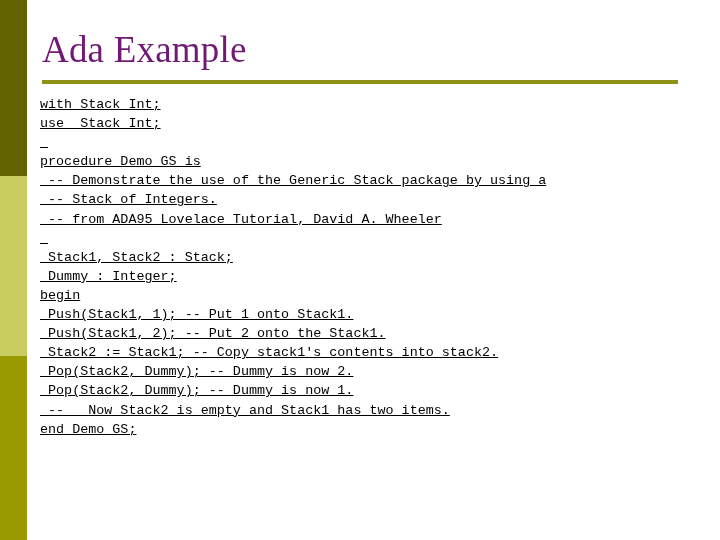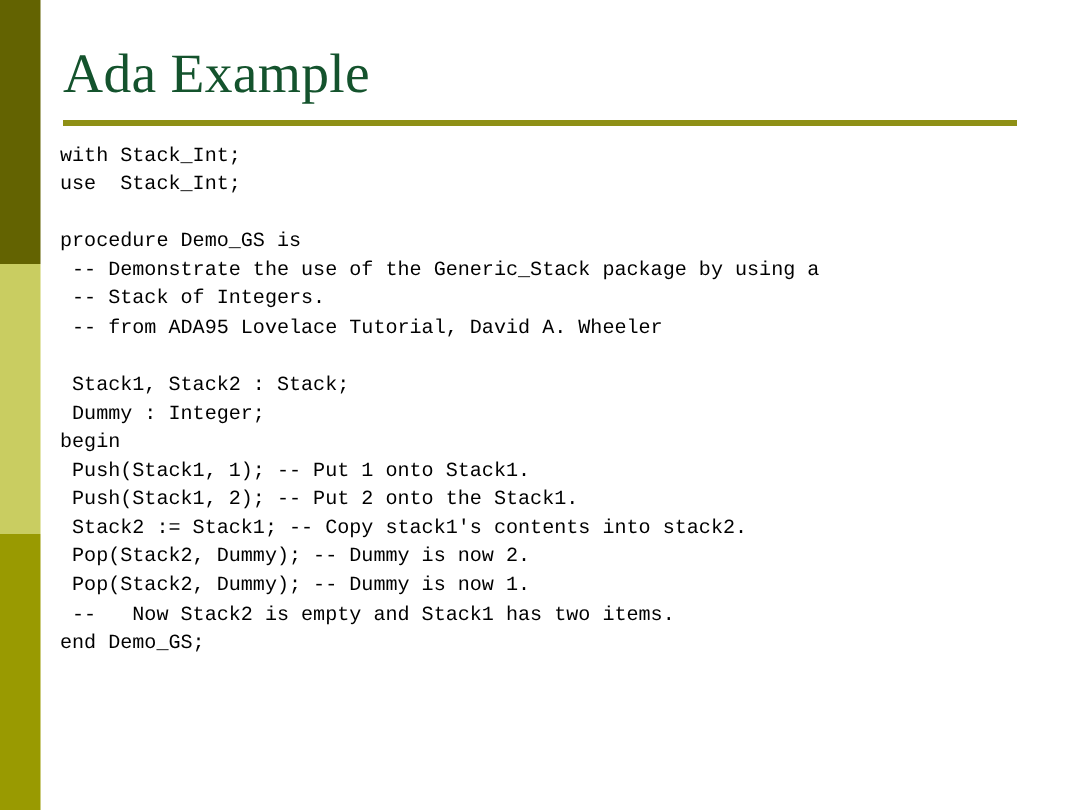--- a/index.html
+++ b/index.html
@@ -62,34 +62,35 @@
     width: 660px;
     font-family: "Liberation Mono", "DejaVu Sans Mono", monospace;
     font-size: 13.4px;
     line-height: 19.1px;
     color: #000000;
     white-space: pre;
   }
   .code .line {
     white-space: pre;
     min-height: 19.1px;
+    text-decoration: underline;
   }
   .code .line.blank {
     height: 19.1px;
   }
 </style>
 </head>
 <body>
 
 <div class="slide" style="background: rgb(255, 255, 255);">
 
   <div class="sidebar">
     <div class="band band-top" style="background: rgb(99, 99, 1);"></div>
     <div class="band band-middle" style="background: rgb(201, 205, 97);"></div>
     <div class="band band-bottom" style="background: rgb(153, 154, 1);"></div>
   </div>
 
-  <div class="title" style="color: #14532d;">Ada Example</div>
+  <div class="title" style="color: #701a75;">Ada Example</div>
   <div class="title-rule" style="background: rgb(143, 144, 22);"></div>
 
   <div class="code" style="color: rgb(0, 0, 0);"><div class="line">with Stack_Int;</div><div class="line">use  Stack_Int;</div><div class="line blank">&nbsp;</div><div class="line">procedure Demo_GS is</div><div class="line"> -- Demonstrate the use of the Generic_Stack package by using a</div><div class="line"> -- Stack of Integers.</div><div class="line"> -- from ADA95 Lovelace Tutorial, David A. Wheeler</div><div class="line blank">&nbsp;</div><div class="line"> Stack1, Stack2 : Stack;</div><div class="line"> Dummy : Integer;</div><div class="line">begin</div><div class="line"> Push(Stack1, 1); -- Put 1 onto Stack1.</div><div class="line"> Push(Stack1, 2); -- Put 2 onto the Stack1.</div><div class="line"> Stack2 := Stack1; -- Copy stack1's contents into stack2.</div><div class="line"> Pop(Stack2, Dummy); -- Dummy is now 2.</div><div class="line"> Pop(Stack2, Dummy); -- Dummy is now 1.</div><div class="line"> --   Now Stack2 is empty and Stack1 has two items.</div><div class="line">end Demo_GS;</div></div>
 
 </div>
 
 </body></html>

